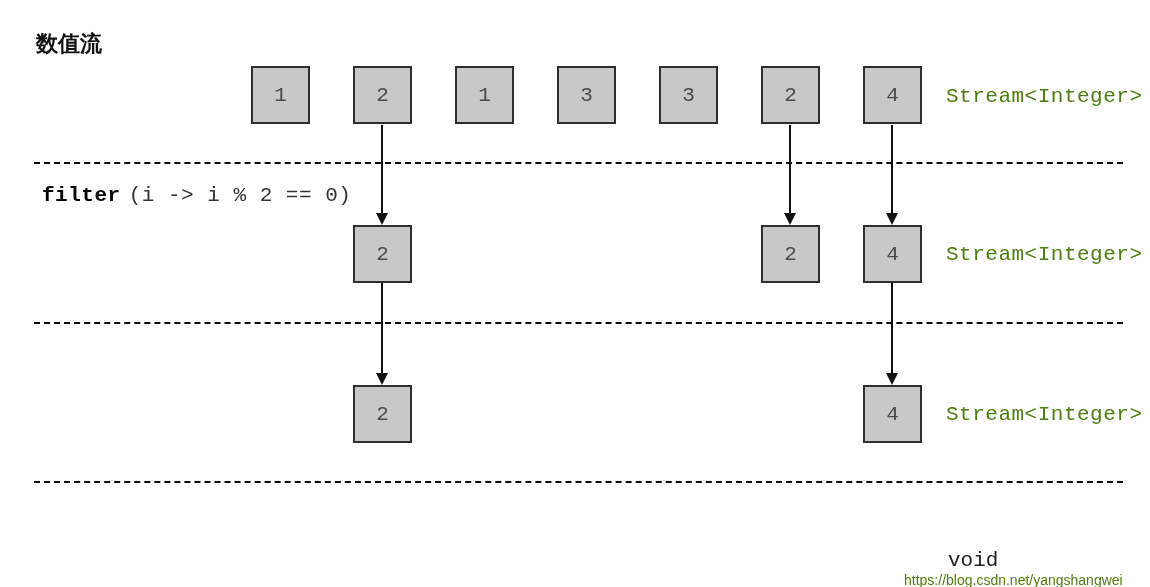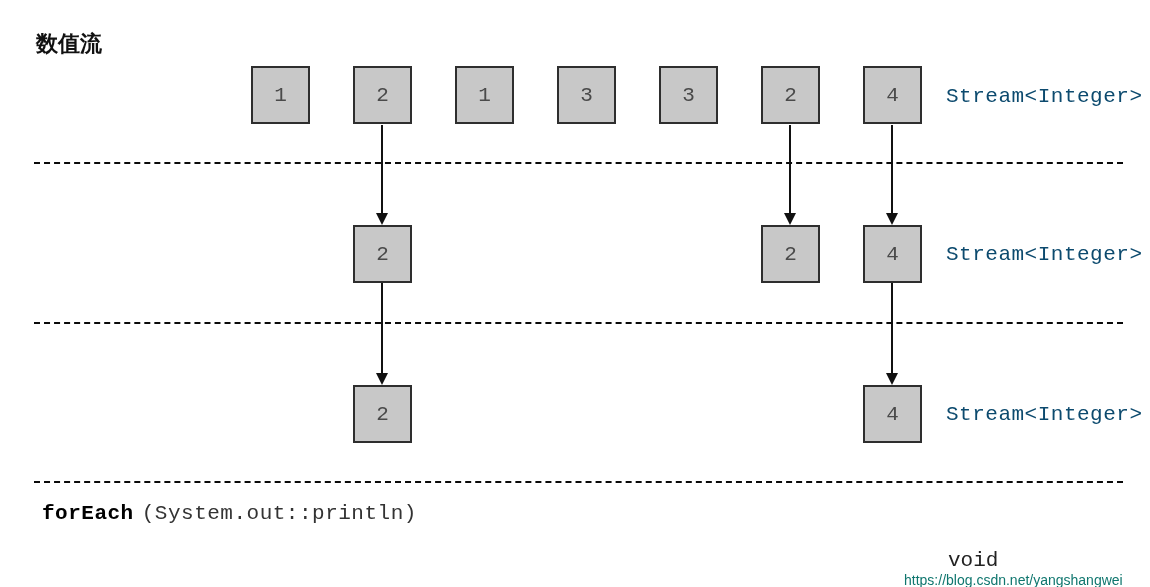--- a/index.html
+++ b/index.html
@@ -62,21 +62,21 @@
     color: #333;
     white-space: pre;
   }
   .stage-label .op { font-weight: bold; color: #000; }
   .type-label {
     position: absolute;
     left: 930px;
     font-family: "Liberation Mono", monospace;
     font-size: 21px;
     letter-spacing: 0.5px;
-    color: #0c4a6e;
+    color: #4d7c0f;
     white-space: pre;
   }
   .console-output {
     position: absolute;
     left: 440px; top: 530px;
     font-family: "Liberation Mono", monospace;
     font-weight: bold;
     font-size: 24px;
     line-height: 29px;
     color: #000;
@@ -87,21 +87,21 @@
     left: 932px; top: 533px;
     font-family: "Liberation Mono", monospace;
     font-size: 21px;
     color: #222;
   }
   .watermark {
     position: absolute;
     left: 888px; top: 556px;
     font-family: "Liberation Sans", sans-serif;
     font-size: 14px;
-    color: #0f766e;
+    color: #4d7c0f;
   }
 </style>
 </head>
 <body>
 
 <div class="canvas">
 
   <div class="page-title">数值流</div>
 
   <div class="box c0 r0">1</div>
@@ -114,39 +114,39 @@
   <div class="type-label" style="top:69px">Stream&lt;Integer&gt;</div>
 
   <div class="arrow-line" style="left:365px; top:109px; height:89px;"></div>
   <div class="arrow-head" style="left:360px; top:197px;"></div>
   <div class="arrow-line" style="left:773px; top:109px; height:89px;"></div>
   <div class="arrow-head" style="left:768px; top:197px;"></div>
   <div class="arrow-line" style="left:875px; top:109px; height:89px;"></div>
   <div class="arrow-head" style="left:870px; top:197px;"></div>
 
   <div class="dashed-line" style="top:146px"></div>
+  <div class="stage-label" style="top:168px"><span class="op">filter</span><span>(i -&gt; i % 2 == 0)</span></div>
 
   <div class="box c1 r1">2</div>
   <div class="box c5 r1">2</div>
   <div class="box c6 r1">4</div>
   <div class="type-label" style="top:227px">Stream&lt;Integer&gt;</div>
 
   <div class="arrow-line" style="left:365px; top:267px; height:90px;"></div>
   <div class="arrow-head" style="left:360px; top:357px;"></div>
   <div class="arrow-line" style="left:875px; top:267px; height:90px;"></div>
   <div class="arrow-head" style="left:870px; top:357px;"></div>
 
   <div class="dashed-line" style="top:306px"></div>
 
   <div class="box c1 r2">2</div>
   <div class="box c6 r2">4</div>
   <div class="type-label" style="top:387px">Stream&lt;Integer&gt;</div>
 
   <div class="dashed-line" style="top:465px"></div>
-  <div class="stage-label" style="top:486px"><span class="op">forEach</span><span>(System.out::println)</span></div>
 
   <div class="console-output">
     
     
   </div>
 
   <div class="void-label">void</div>
 
   <div class="watermark">https://blog.csdn.net/yangshangwei</div>
 

